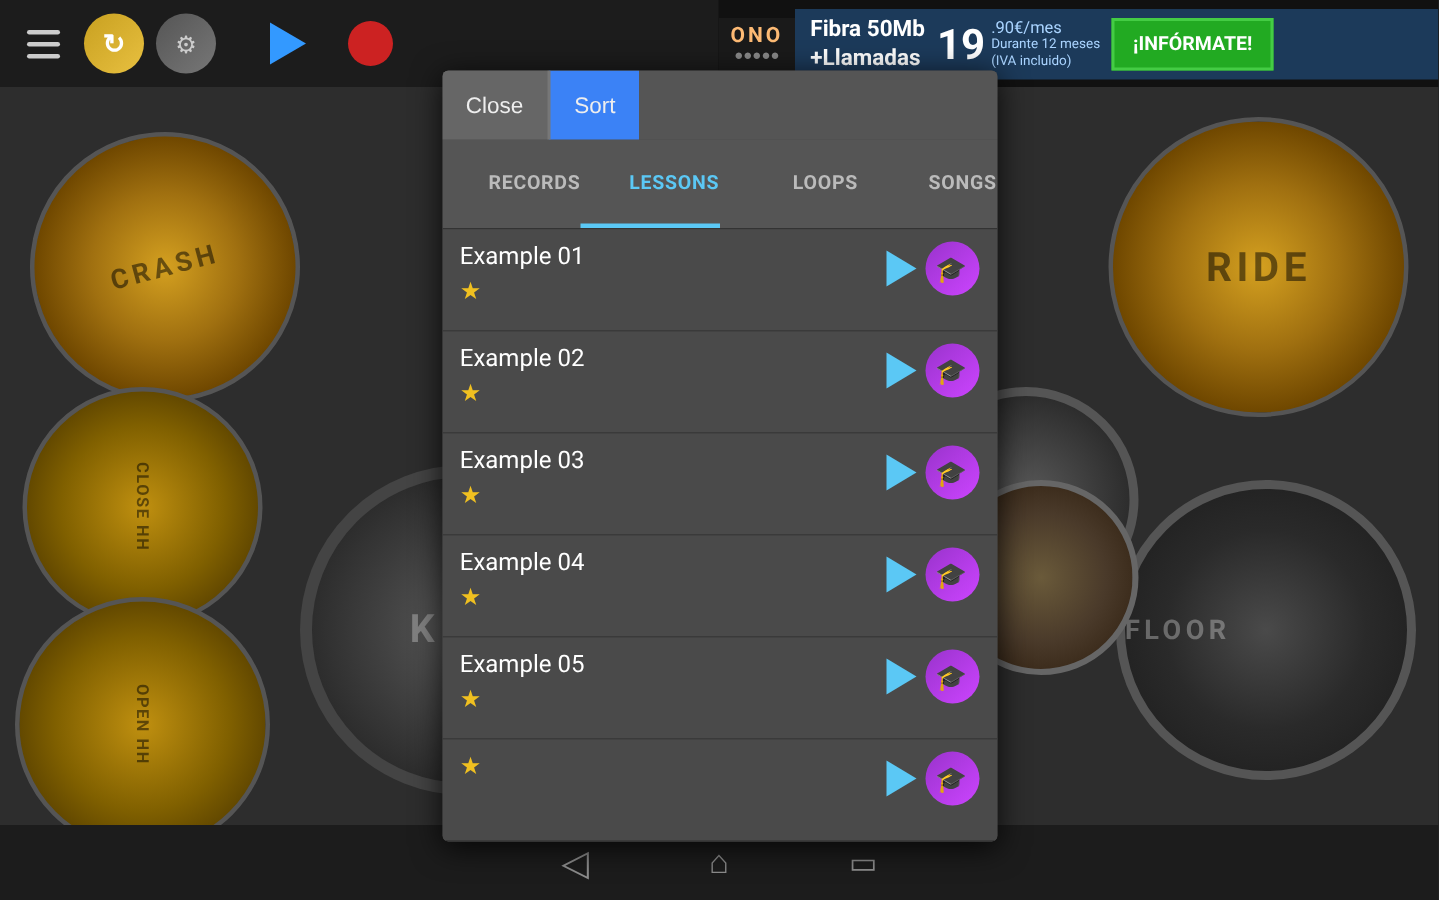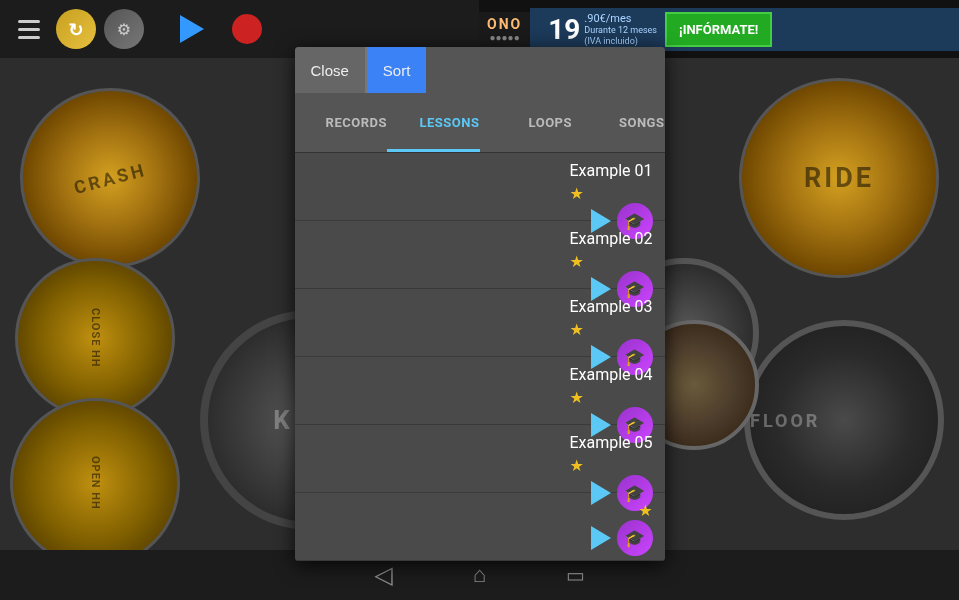--- a/index.html
+++ b/index.html
@@ -405,25 +405,24 @@
       background: #5bc8f5;
     }
 
     
     .modal-list {
       background: #4a4a4a;
     }
 
     .list-item {
       display: flex;
-      align-items: flex-end;
+      align-items: flex-start;
       padding: 8px 12px;
       border-bottom: 1px solid #3a3a3a;
       height: 68px;
-      flex-direction: column;
     }
 
     .item-info {
       flex: 1;
     }
 
     .item-name {
       color: white;
       font-size: 16px;
       font-weight: normal;
@@ -525,20 +524,24 @@
     <div class="stop-btn"></div>
   </div>
 </div>
 
 <div class="ad-banner">
   <div class="ad-ono">
     <span class="ad-ono-logo">ONO</span>
     <span style="color:#888;font-size:10px;">●●●●●</span>
   </div>
   <div class="ad-content">
+    <div class="ad-text-main">
+      <div style="font-size:15px;font-weight:bold;">Fibra 50Mb</div>
+      <div style="font-size:15px;font-weight:bold;">+Llamadas</div>
+    </div>
     <div class="ad-price">19</div>
     <div class="ad-price-small">
       <div>.90€/mes</div>
       <div style="font-size:9px;">Durante 12 meses</div>
       <div style="font-size:9px;">(IVA incluido)</div>
     </div>
     <div class="ad-cta">¡INFÓRMATE!</div>
   </div>
 </div>
 

